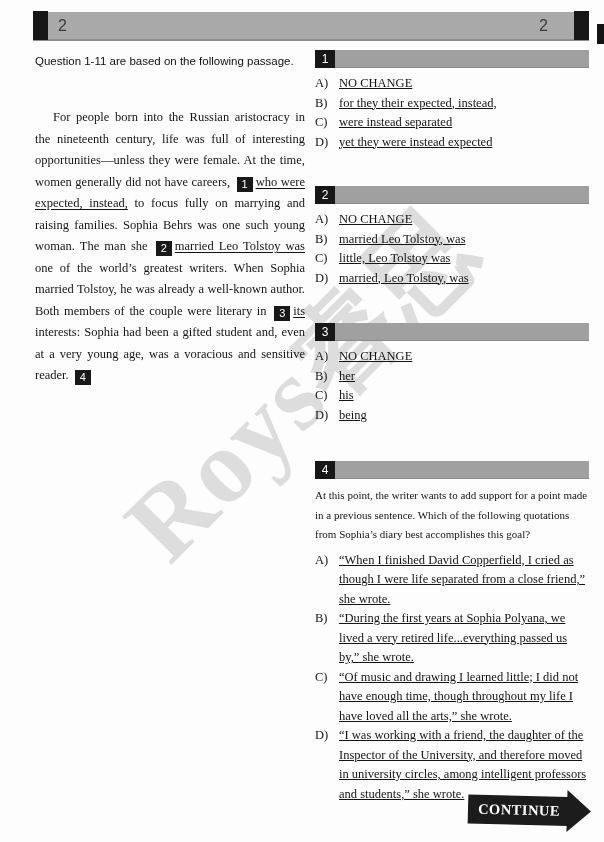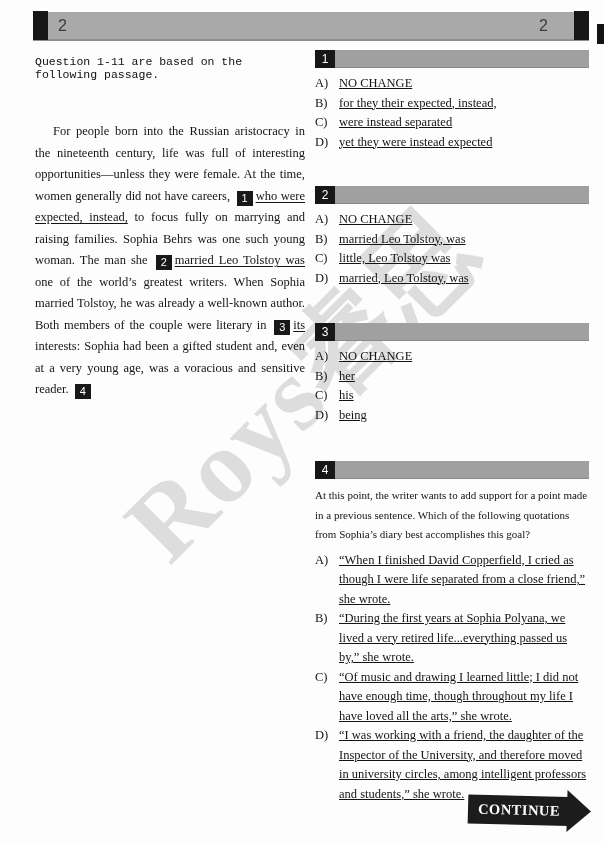--- a/index.html
+++ b/index.html
@@ -27,21 +27,21 @@
   .watermark {
     position:absolute; left:-20px; top:315px; width:644px; z-index:0;
     text-align:center; transform:rotate(-45deg);
     font-size:105px; font-weight:bold; letter-spacing:2px;
     color:rgba(40,40,40,0.15); white-space:nowrap; pointer-events:none;
   }
 
   
   .left-col { position:absolute; left:35px; top:55px; width:270px; z-index:1; }
   .intro {
-    font-family:Liberation Mono, monospace; font-size:11.5px; color:#101010;
+    font-family:Liberation Sans, sans-serif; font-size:11.5px; color:#101010;
   }
   .passage-title { margin-top:23px; font-weight:bold; font-size:13.5px; }
   .passage {
     margin-top:40px; font-size:12.5px; line-height:21.5px;
     text-align:justify; text-indent:18px;
   }
   .marker-box {
     display:inline-block; background:#181818; color:#ffffff;
     font-family:"Liberation Sans", sans-serif; font-size:11px;
     width:16px; height:15px; line-height:15px; text-align:center;

